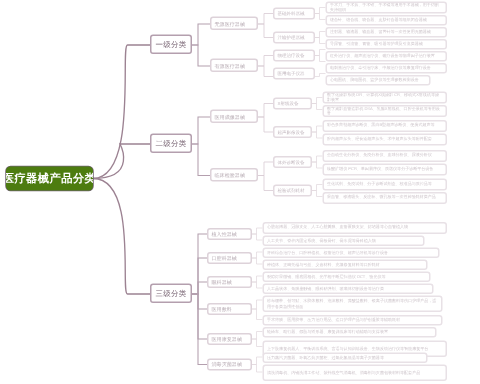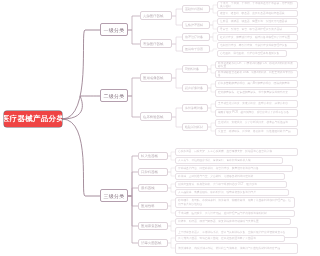--- a/index.html
+++ b/index.html
@@ -53,21 +53,21 @@
     position: absolute;
     box-sizing: border-box;
     display: flex;
     align-items: center;
     border-radius: 2px;
     white-space: nowrap;
     overflow: hidden;
   }
 
   .node-root {
-    background: #ef4444;
+    background: #4d7c0f;
     color: #ffffff;
     border-radius: 3px;
     font-size: 7.5px;
     letter-spacing: 0.3px;
     padding: 0 4px;
     justify-content: center;
     font-weight: bold;
     box-shadow: 0 0 0 0.5px #6f6270;
   }
 

